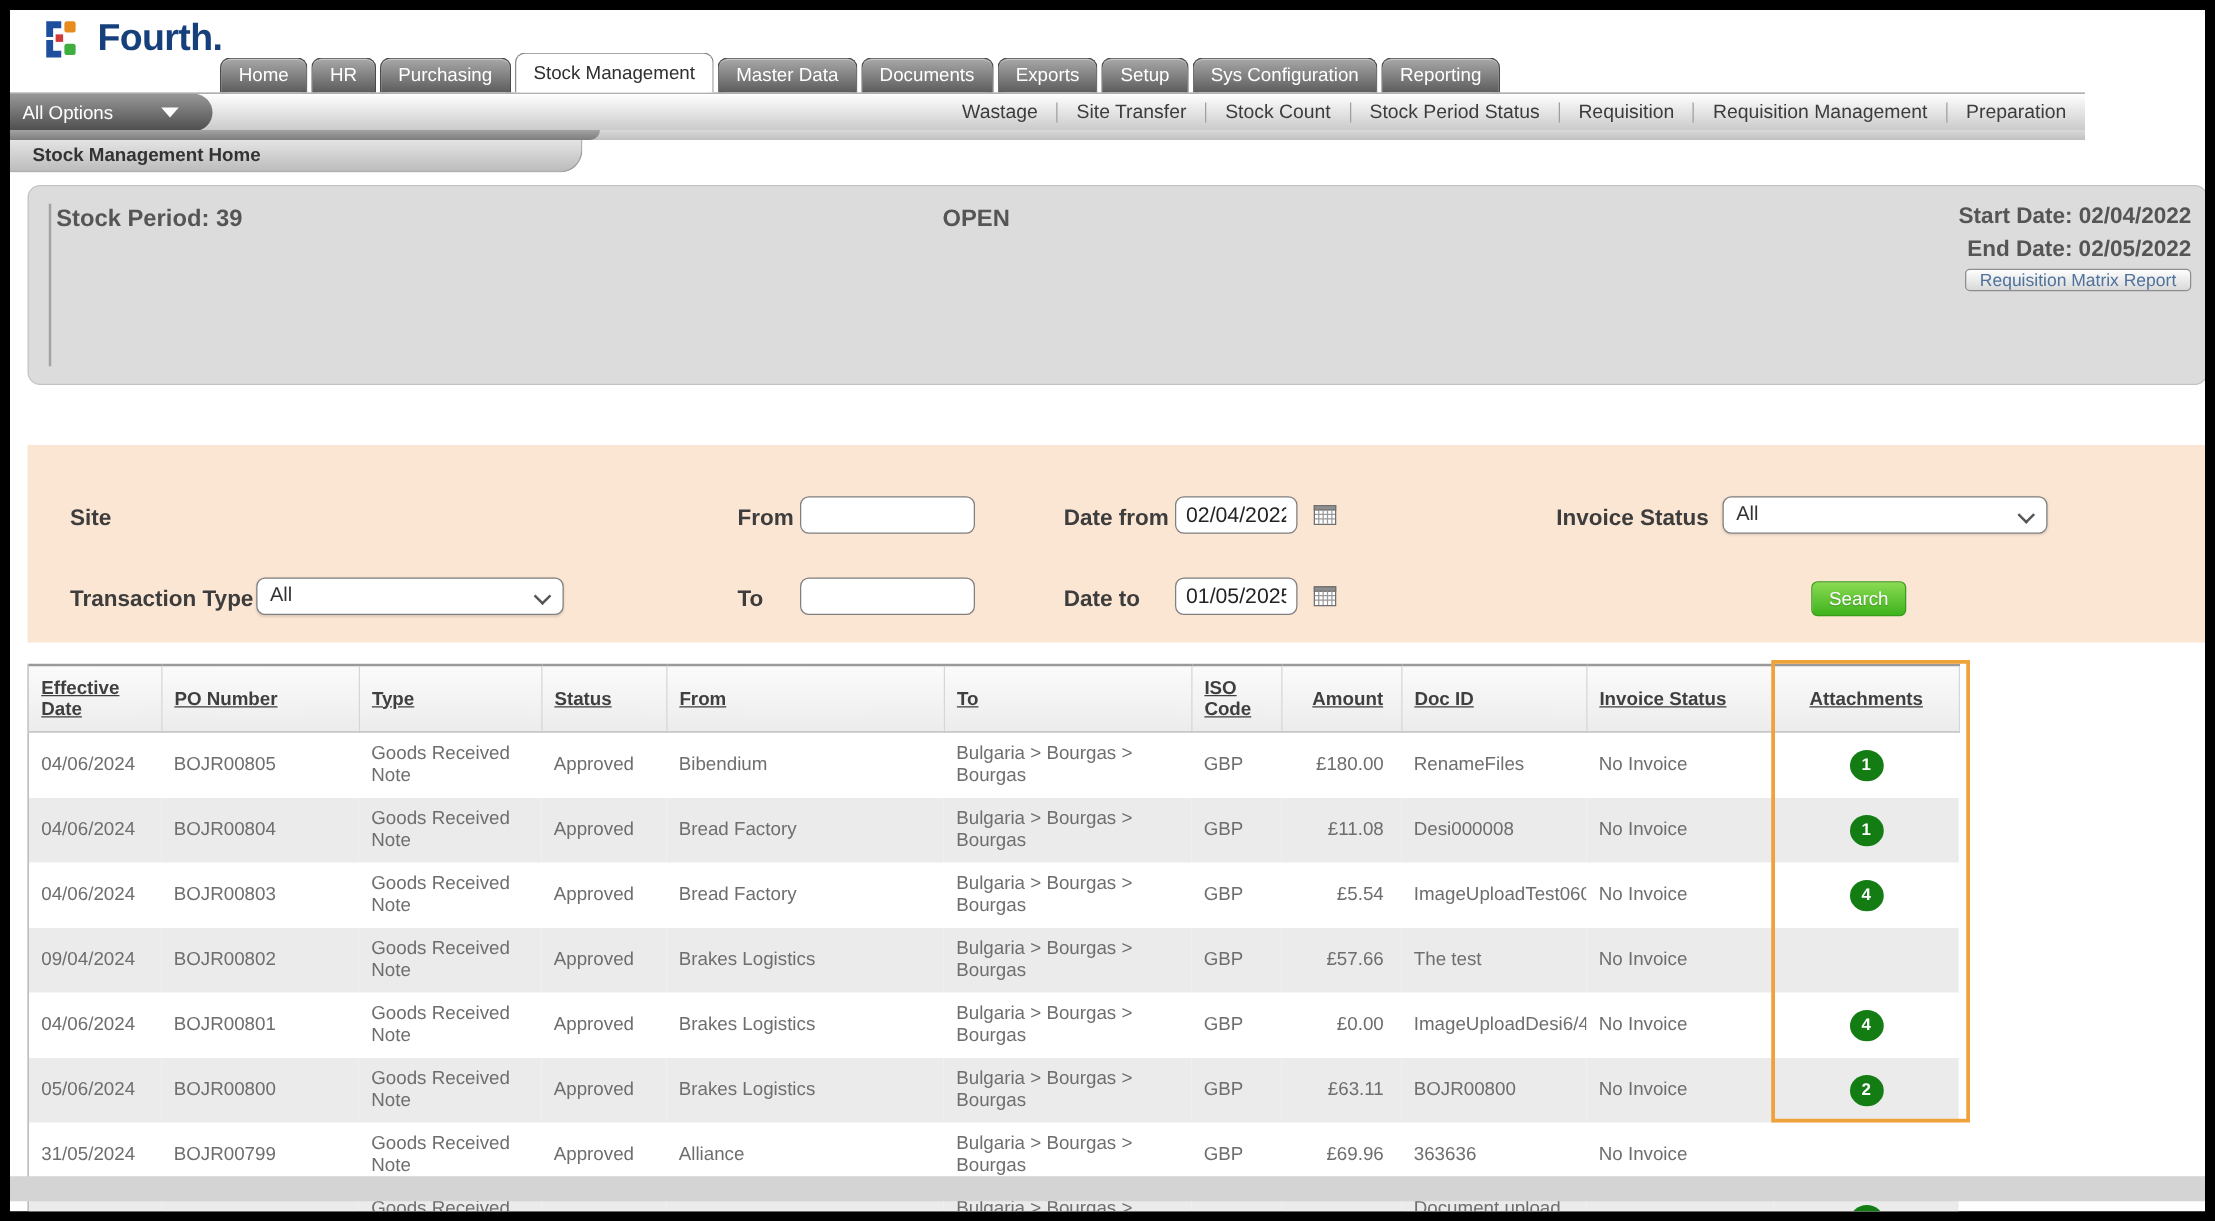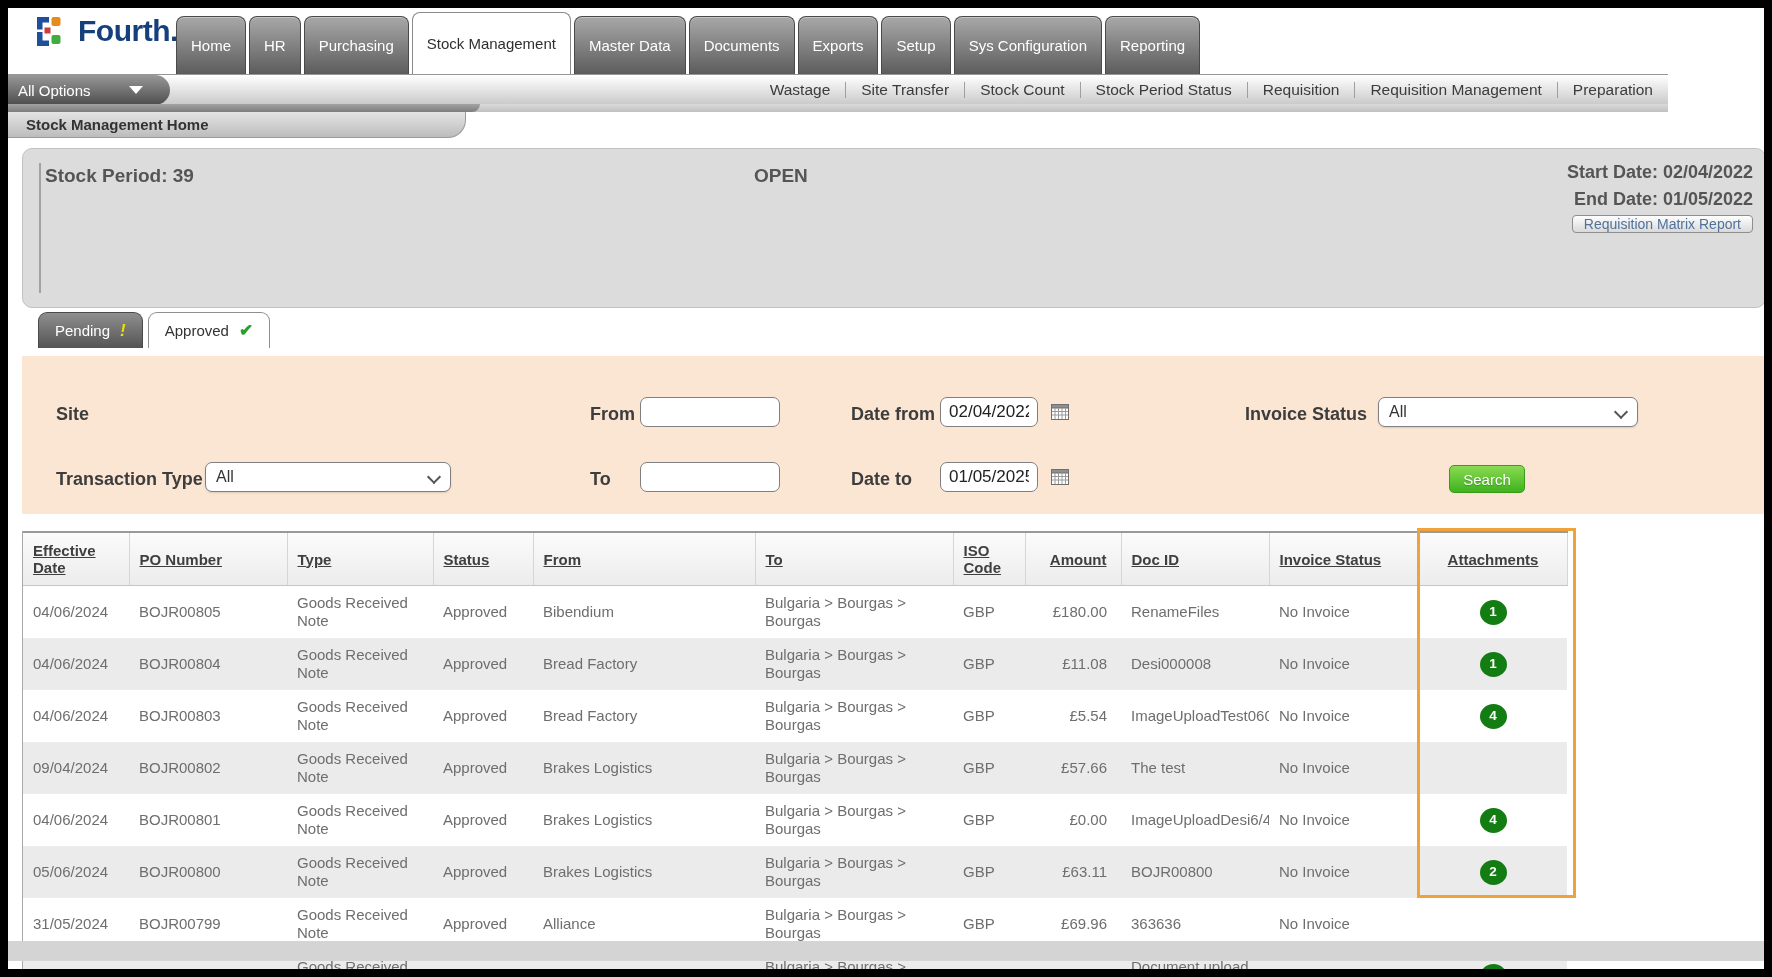--- a/index.html
+++ b/index.html
@@ -6,21 +6,21 @@
   body{width:1772px;height:977px;background:#000;position:relative;font-family:"Liberation Sans",sans-serif;}
   .page{position:absolute;inset:8px;background:#fff;overflow:hidden;}
 
   
   .logo{position:absolute;top:6px;left:26px;display:flex;align-items:center;gap:6px;justify-content:center;}
   .logo-text{font-size:30px;font-weight:bold;color:#16407c;letter-spacing:-0.5px;}
 
   
   .main-tabs{position:absolute;top:36px;left:168px;height:30px;display:flex;align-items:flex-end;gap:3px;z-index:4;}
   .mtab{background:linear-gradient(#a8a8a8,#5c5c5c);border:1px solid #4a4a4a;border-bottom:none;
-        border-radius:8px 8px 0 0;color:#fff;font-size:15px;padding:15px 14px;height:27px;line-height:27px;
+        border-radius:8px 8px 0 0;color:#fff;font-size:15px;padding:0 14px;height:27px;line-height:27px;
         box-shadow:inset 0 1px 0 rgba(255,255,255,.35);cursor:pointer;white-space:nowrap;}
   .mtab.active{background:#fff;color:#2f2f2f;border-color:#8a8a8a;height:31px;line-height:31px;z-index:5;}
 
   
   .subnav{position:absolute;top:66px;left:0;width:1660px;height:30px;
           background:linear-gradient(#ffffff,#c9c9c9);border-top:1px solid #979797;display:flex;align-items:center;justify-content:space-between;}
   .all-options{width:152px;height:30px;background:linear-gradient(#989898,#4d4d4d);border-radius:0 15px 15px 0;
                color:#fff;display:flex;align-items:center;padding-left:10px;font-size:15px;cursor:pointer;flex:0 0 auto;}
   .all-options .tri{margin-left:38px;width:0;height:0;border-left:7px solid transparent;border-right:7px solid transparent;border-top:8px solid #fff;}
   .subnav-items{display:flex;align-items:center;margin-left:12px;font-size:15.5px;color:#3c3c3c;}
@@ -140,35 +140,25 @@
   <div class="crumb-strip-dark"></div>
   <div class="crumb-tab">
     <span>Stock Management Home</span>
   </div>
 
   <div class="period-panel">
     <div class="pp-title">Stock Period: 39</div>
     <div class="pp-open">OPEN</div>
     <div class="pp-dates">
       <div>Start Date: 02/04/2022</div>
-      <div>End Date: 01/05/2022</div>
+      <div>End Date: 02/05/2022</div>
     </div>
     <button class="pp-btn">Requisition Matrix Report</button>
   </div>
 
-  <div class="view-tabs">
-    <div class="vtab dark">
-      <span>Pending</span>
-      <span class="excl">!</span>
-    </div>
-    <div class="vtab light">
-      <span>Approved</span>
-      <span class="check">✔</span>
-    </div>
-  </div>
 
   <div class="filter-panel">
     <div class="flabel" style="left:34px;top:48px;">Site</div>
 
     <div class="flabel" style="left:568px;top:48px;">From</div>
     <input class="finput" style="left: 618px; top: 41px; width: 140px;" value="">
 
     <div class="flabel" style="left:829px;top:48px;">Date from</div>
     <input class="finput fdate" style="left: 918px; top: 41px; width: 98px;" value="02/04/2022">
     <span class="fcal" style="left:1028px;top:46px;">

